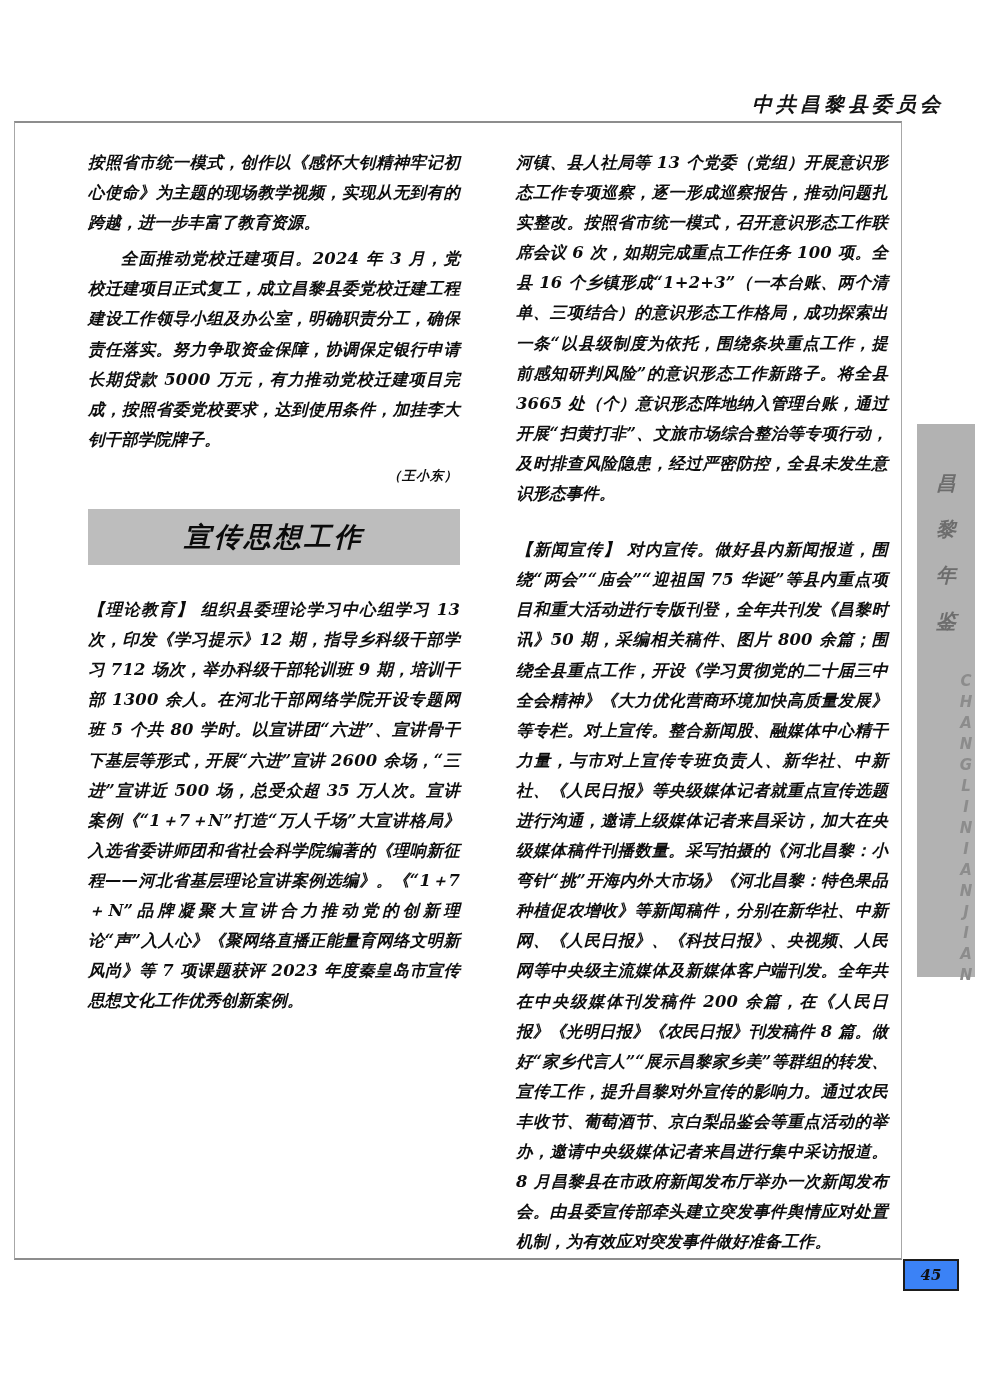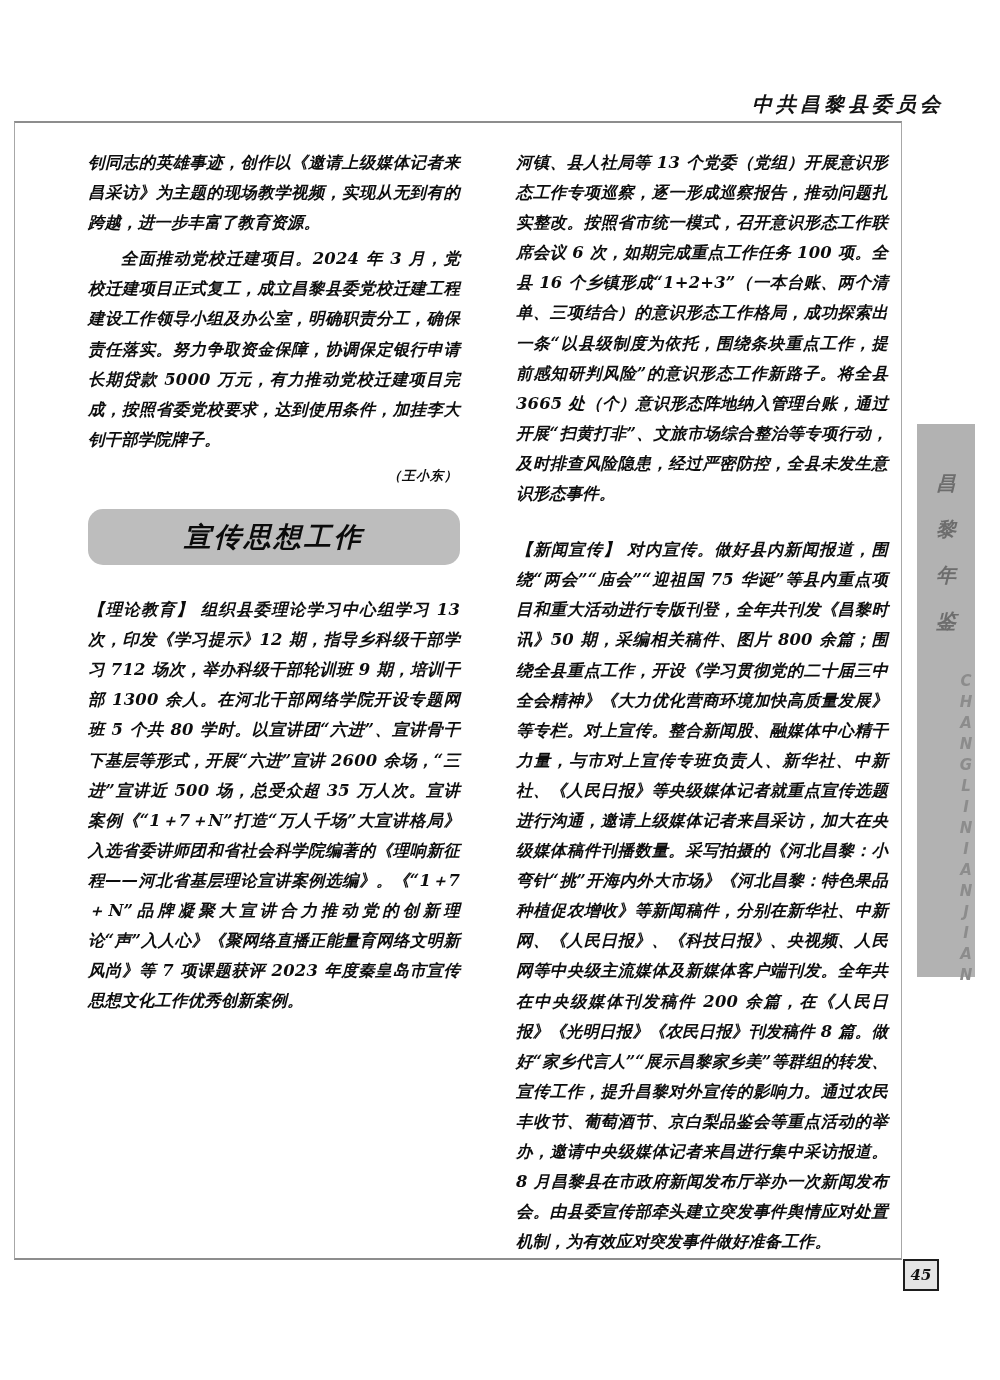--- a/index.html
+++ b/index.html
@@ -79,23 +79,23 @@
     text-orientation: upright;
     height: 280px;
     margin: 0 auto;
   }
 
   
   #page-number {
     position: absolute;
     left: 903px;
     top: 1259px;
-    width: 36px;
+    width: 56px;
     height: 32px;
-    background: #e5e5e5;
+    background: #3b82f6;
     border: 2px solid #1d1d1d;
     color: #111111;
     font-size: 15px;
     font-weight: bold;
     display: flex;
     align-items: center;
     justify-content: center;
     font-family: "DejaVu Serif", "Liberation Serif", serif;
   }
 
@@ -140,21 +140,20 @@
   }
 
   
   .section-band {
     background: #bdbdbd;
     height: 56px;
     margin: 18px 0 16px 0;
     display: flex;
     align-items: center;
     justify-content: center;
-    border-radius: 15px;
   }
   .section-band-text {
     font-family: "DejaVu Sans", "Liberation Sans", sans-serif;
     font-size: 27px;
     font-weight: bold;
     color: #0b0b0b;
     letter-spacing: 3px;
   }
 
   .spacer-sm { height: 14px; }
@@ -176,21 +175,21 @@
   </div>
   <div id="side-tab-en">CHANGLINIANJIAN</div>
 </div>
 
 <div id="page-number">45</div>
 
 <div id="columns">
 
   <div class="column" id="col-left">
 
-    <p class="para">钊同志的英雄事迹，创作以《邀请上级媒体记者来昌采访》为主题的现场教学视频，实现从无到有的跨越，进一步丰富了教育资源。</p>
+    <p class="para">按照省市统一模式，创作以《感怀大钊精神牢记初心使命》为主题的现场教学视频，实现从无到有的跨越，进一步丰富了教育资源。</p>
 
     <p class="para indent">全面推动党校迁建项目。2024 年 3 月，党校迁建项目正式复工，成立昌黎县委党校迁建工程建设工作领导小组及办公室，明确职责分工，确保责任落实。努力争取资金保障，协调保定银行申请长期贷款 5000 万元，有力推动党校迁建项目完成，按照省委党校要求，达到使用条件，加挂李大钊干部学院牌子。</p>
 
     <p class="attribution">（王小东）</p>
 
     <div class="section-band">
       <span class="section-band-text">宣传思想工作</span>
     </div>
 
 

